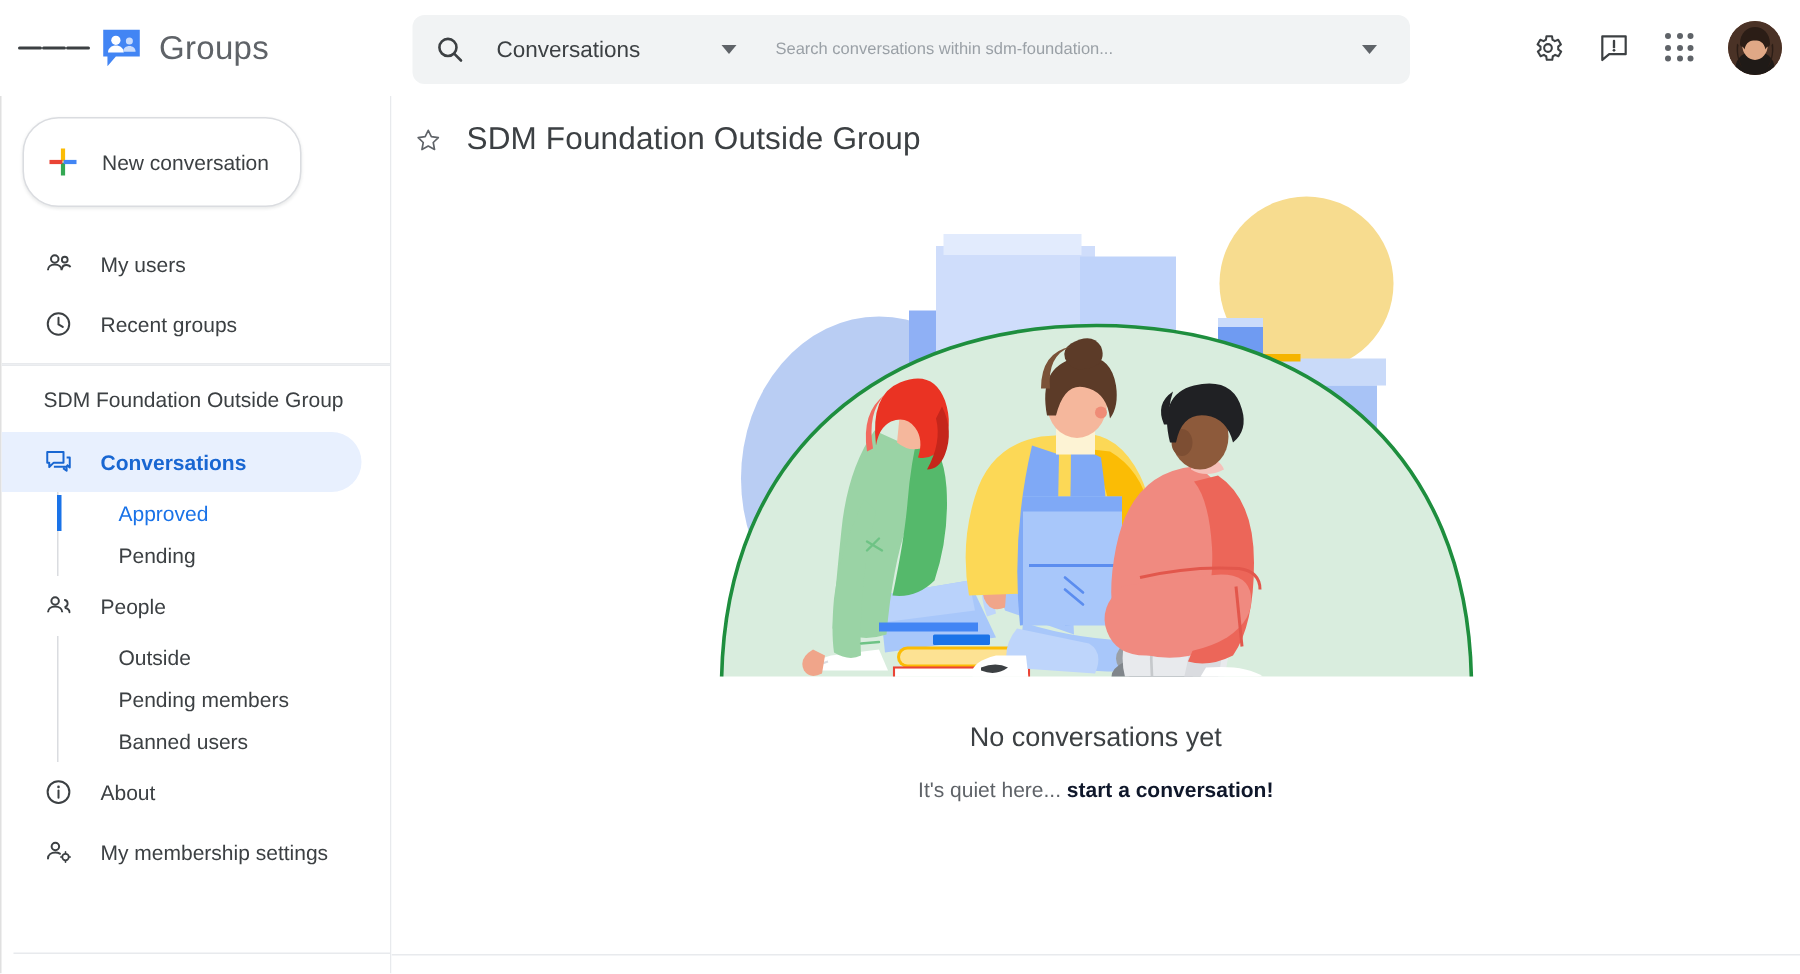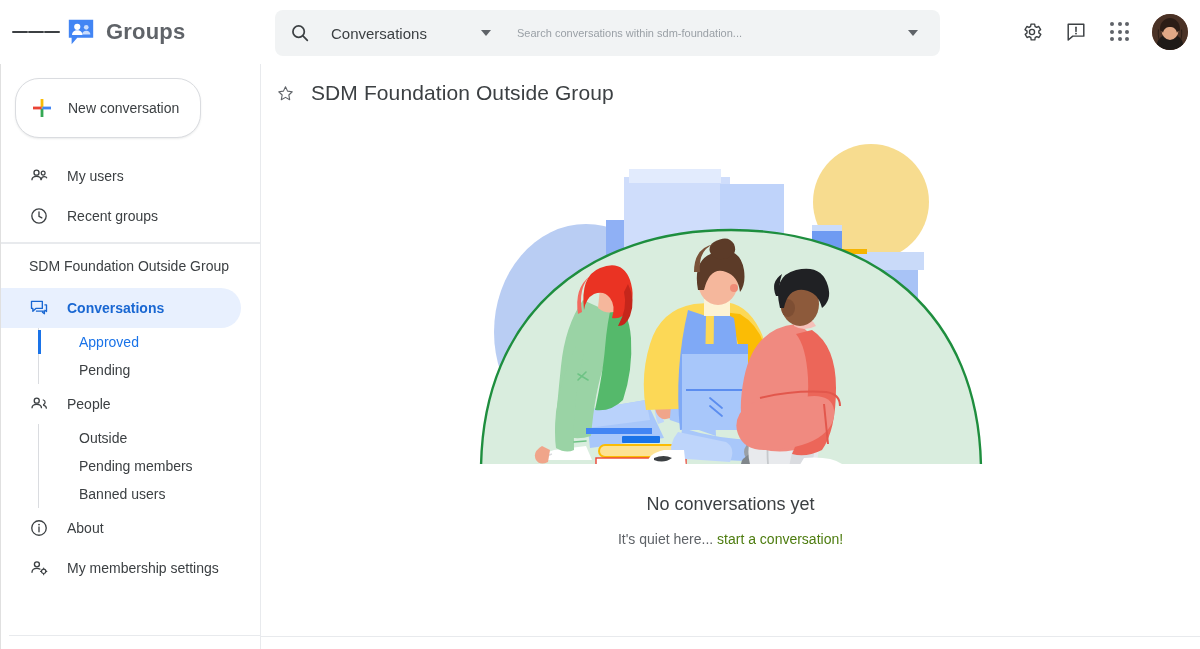--- a/index.html
+++ b/index.html
@@ -40,21 +40,20 @@
     width: 18px; height: 2px;
     background: #3c4043;
     margin: 2.5px 0;
     border-radius: 1px;
   }
   .brand {
     display: flex;
     align-items: center;
     margin-left: 6px;
     gap: 10px;
-    font-weight: bold;
   }
   .brand-logo { width: 30px; height: 30px; display:block; }
   .brand-name {
     font-size: 22px;
     color: #5f6368;
     letter-spacing: 0.2px;
     white-space: nowrap;
   }
 
   .searchwrap {
@@ -265,40 +264,41 @@
   .page-title {
     font-size: 21px;
     color: #3c4043;
     white-space: nowrap;
     letter-spacing: .1px;
   }
 
   .empty-state {
     position: absolute;
     left: 0; right: 0;
-    top: 68px;
+    top: 55px;
     display: flex;
     flex-direction: column;
     align-items: center;
   }
   .illus { width: 505px; height: 340px; display: block; }
   .empty-title {
     margin-top: 22px;
     font-size: 18px;
     color: #3c4043;
   }
   .empty-sub {
     margin-top: 16px;
     font-size: 14px;
     color: #5f6368;
   }
   .empty-link {
-    color: #4d7c0f;
+    color: #0f172a;
     cursor: pointer;
     text-decoration: none;
+    font-weight: bold;
   }
 
   .page-bottom-rule {
     position: absolute;
     left: 0; right: 0; bottom: 12px;
     height: 1px;
     background: #e8eaed;
   }
 </style>
 </head>

